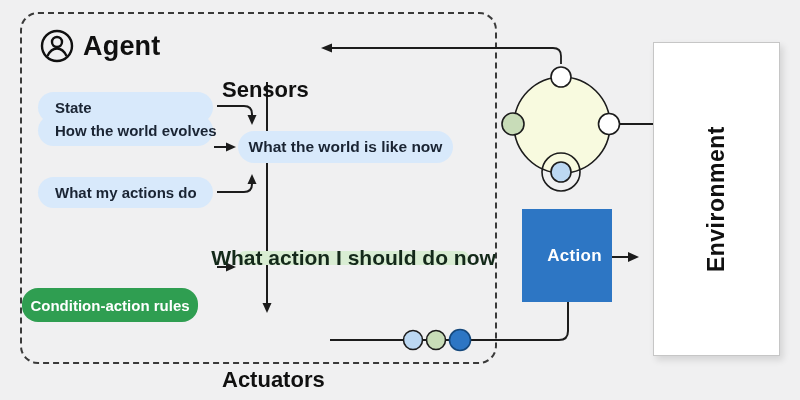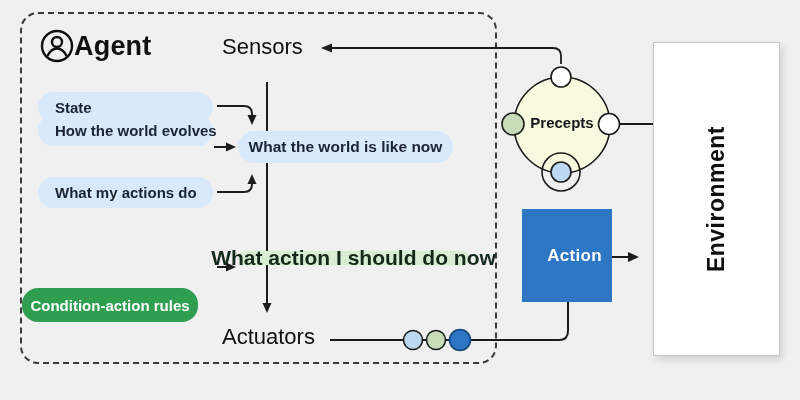--- a/index.html
+++ b/index.html
@@ -26,24 +26,24 @@
 
   .agent-boundary {
     position: absolute; left: 20px; top: 12px; width: 477px; height: 352px;
     border: 2px dashed #3a3a3a; border-radius: 18px; z-index: 0;
   }
 
   .svg-layer { position: absolute; left: 0; top: 0; width: 800px; height: 400px; z-index: 1; }
 
   .layer-2 { position: absolute; z-index: 2; }
 
-  .agent-header { left: 40px; top: 29px; display: flex; align-items: center; }
+  .agent-header { left: 40px; top: 29px; display: flex; align-items: center; gap: 9px; }
   .agent-title { font-size: 27px; font-weight: 700; color: #101010; letter-spacing: 0.2px; }
 
-  .io-label { font-size: 22px; font-weight: 400; color: #101010; }
+  .io-label { font-size: 22px; font-weight: 700; color: #101010; margin-top: 43px; }
   .sensors-label { left: 222px; top: 34px; }
   .actuators-label { left: 222px; top: 324px; }
 
   .pill {
     display: flex; align-items: center;
     border-radius: 16px; font-size: 15px; font-weight: 700; color: var(--ink);
     white-space: nowrap;
   }
   .pill-blue { background: var(--pill-blue); text-align: center; }
   .pill-state { left: 38px; top: 92px; width: 175px; height: 31px; padding-left: 17px; }
@@ -157,21 +157,20 @@
   <div class="layer-2 io-label actuators-label">Actuators</div>
 
   <div class="layer-2 pill pill-blue pill-state">State</div>
   <div class="layer-2 pill pill-blue pill-evolves">How the world evolves</div>
   <div class="layer-2 pill pill-blue pill-actions">What my actions do</div>
 
   <div class="layer-2 pill pill-rules">Condition-action rules</div>
   <div class="layer-2 pill pill-blue pill-world">What the world is like now</div>
   <div class="layer-2 pill pill-decision">What action I should do now</div>
 
-  <div class="layer-2 precepts-label">Precepts</div>
 
   <div class="layer-2 action-box">
     <span>Action</span>
   </div>
 
   <div class="layer-2 environment-box">
     <span class="environment-label">Environment</span>
   </div>
 
 </div>

